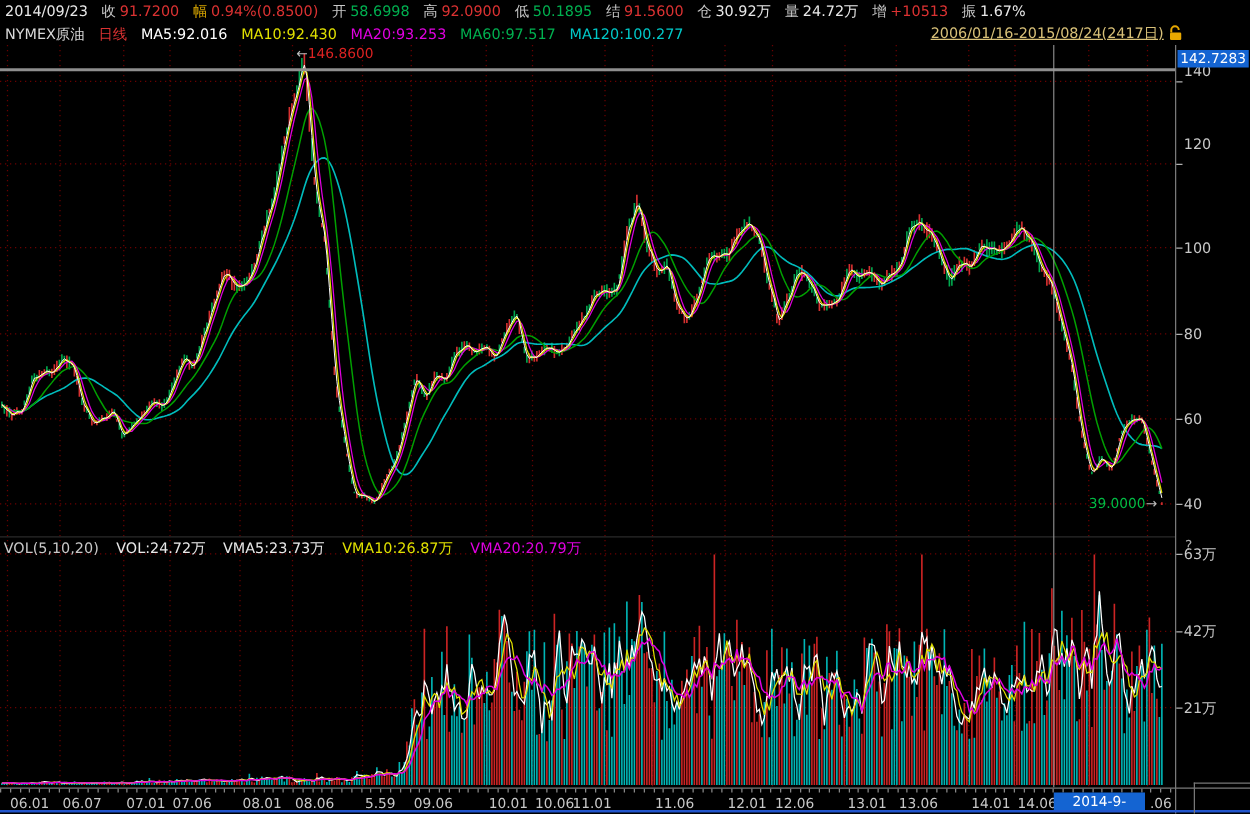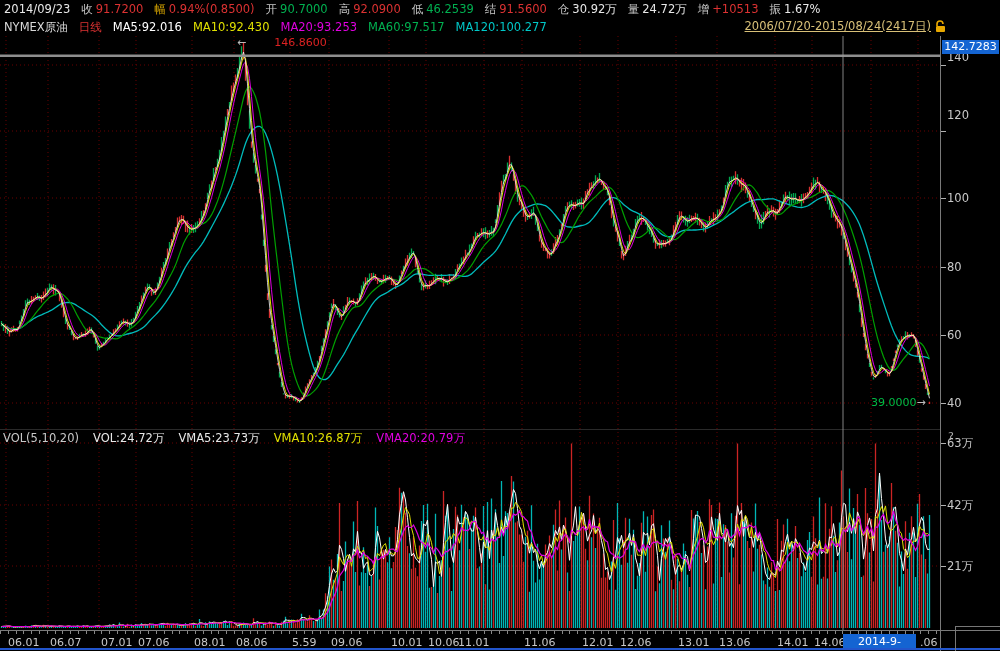--- a/index.html
+++ b/index.html
@@ -26,21 +26,21 @@
   #taxis{position:absolute;left:0;top:630px;width:1000px;height:21px;border-top:1px solid #7a7a7a;}
   .tlab{position:absolute;top:5px;font-size:11px;color:#c8c8c8;}
   .ttick{position:absolute;top:0;width:1px;height:3px;background:#888;}
   #selbox{position:absolute;top:3px;height:15px;background:#1464d2;color:#fff;font-size:11px;
     line-height:15px;text-align:center;}
   #bluebar{position:absolute;left:0;top:648px;width:1000px;height:2px;background:#2255cc;}
   #cornerbox{position:absolute;left:955px;top:626px;width:44px;height:24px;border-left:1px solid #777;border-top:1px solid #777;}
   .anno{position:absolute;font-size:11px;display:flex;align-items:center;white-space:nowrap;}
   .anno .arr{color:#bbb;}
   #anno-high{left:237px;top:36px;}
-  #anno-high .txt{color:#dd2222;margin-left:28px;}
+  #anno-high .txt{color:#dd2222;}
   #anno-low{left:871px;top:396px;}
   #anno-low .txt{color:#00bb44;}
 </style>
 </head>
 <body>
 
 <div id="root">
 
   <div id="hdr1" class="hrow">
     <span class="fld">
@@ -50,29 +50,29 @@
         <span class="fld">
           <span class="lab" style="color:#c8c8c8">收</span>
           <span class="val" style="color:#dc3232">91.7200</span>
         </span>
         <span class="fld">
           <span class="lab" style="color:#d0a000">幅</span>
           <span class="val" style="color:#dc3232">0.94%(0.8500)</span>
         </span>
         <span class="fld">
           <span class="lab" style="color:#c8c8c8">开</span>
-          <span class="val" style="color:#00b050">90.7000</span>
+          <span class="val" style="color:#00b050">58.6998</span>
         </span>
         <span class="fld">
           <span class="lab" style="color:#c8c8c8">高</span>
           <span class="val" style="color:#dc3232">92.0900</span>
         </span>
         <span class="fld">
           <span class="lab" style="color:#c8c8c8">低</span>
-          <span class="val" style="color:#00b050">46.2539</span>
+          <span class="val" style="color:#00b050">50.1895</span>
         </span>
         <span class="fld">
           <span class="lab" style="color:#c8c8c8">结</span>
           <span class="val" style="color:#dc3232">91.5600</span>
         </span>
         <span class="fld">
           <span class="lab" style="color:#c8c8c8">仓</span>
           <span class="val" style="color:#e8e8e8">30.92万</span>
         </span>
         <span class="fld">
@@ -100,21 +100,21 @@
     <span id="ma-legend" style="display:flex">
         <span class="fld" style="color:#ffffff">MA5:92.016</span>
         <span class="fld" style="color:#e0e000">MA10:92.430</span>
         <span class="fld" style="color:#e000e0">MA20:93.253</span>
         <span class="fld" style="color:#00b050">MA60:97.517</span>
         <span class="fld" style="color:#00c8c8">MA120:100.277</span>
       </span>
   </div>
 
   <div id="range-wrap">
-    <span id="range-text">2006/07/20-2015/08/24(2417日)</span>
+    <span id="range-text">2006/01/16-2015/08/24(2417日)</span>
     <svg width="11" height="13" viewBox="0 0 11 13">
       <path d="M2 6 V4 a3 3 0 0 1 6 0" fill="none" stroke="#e8a800" stroke-width="1.6"></path>
       <rect x="1" y="6" width="9" height="6" rx="1" fill="#e8a800"></rect>
     </svg>
   </div>
 
   <div id="chart"><svg width="940" height="594" viewBox="0 0 940 594">
         <defs>
           <clipPath id="pp">
             <rect x="0" y="0" width="940" height="393"></rect>

